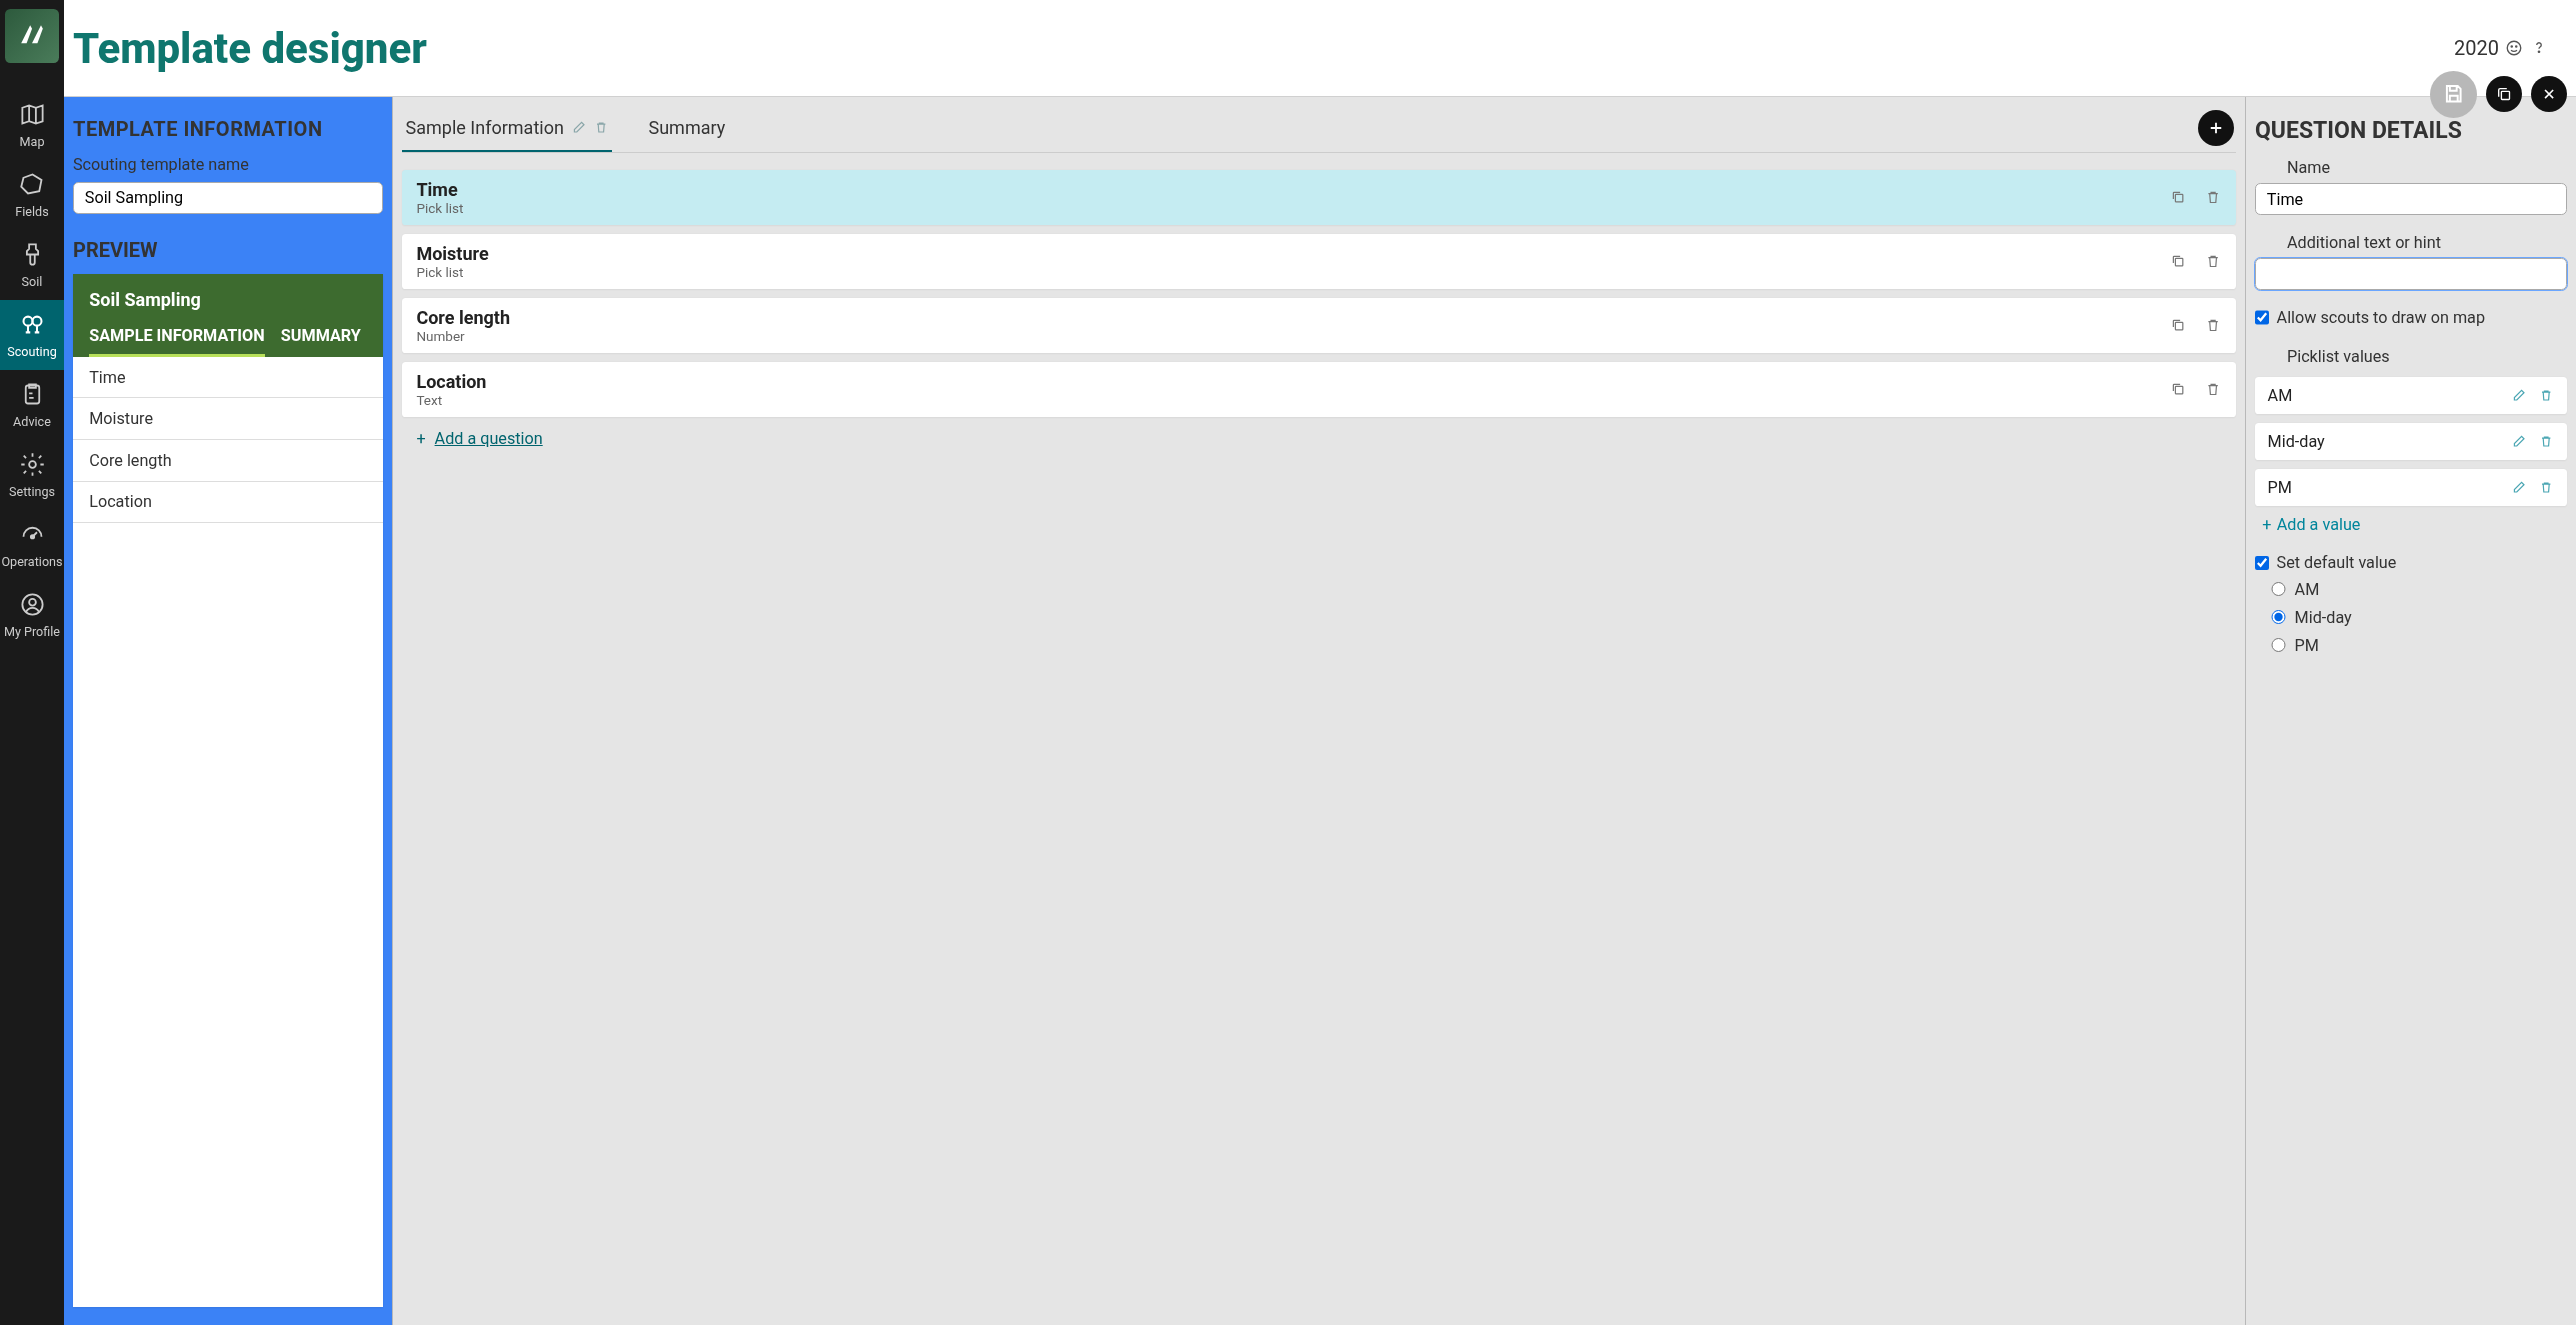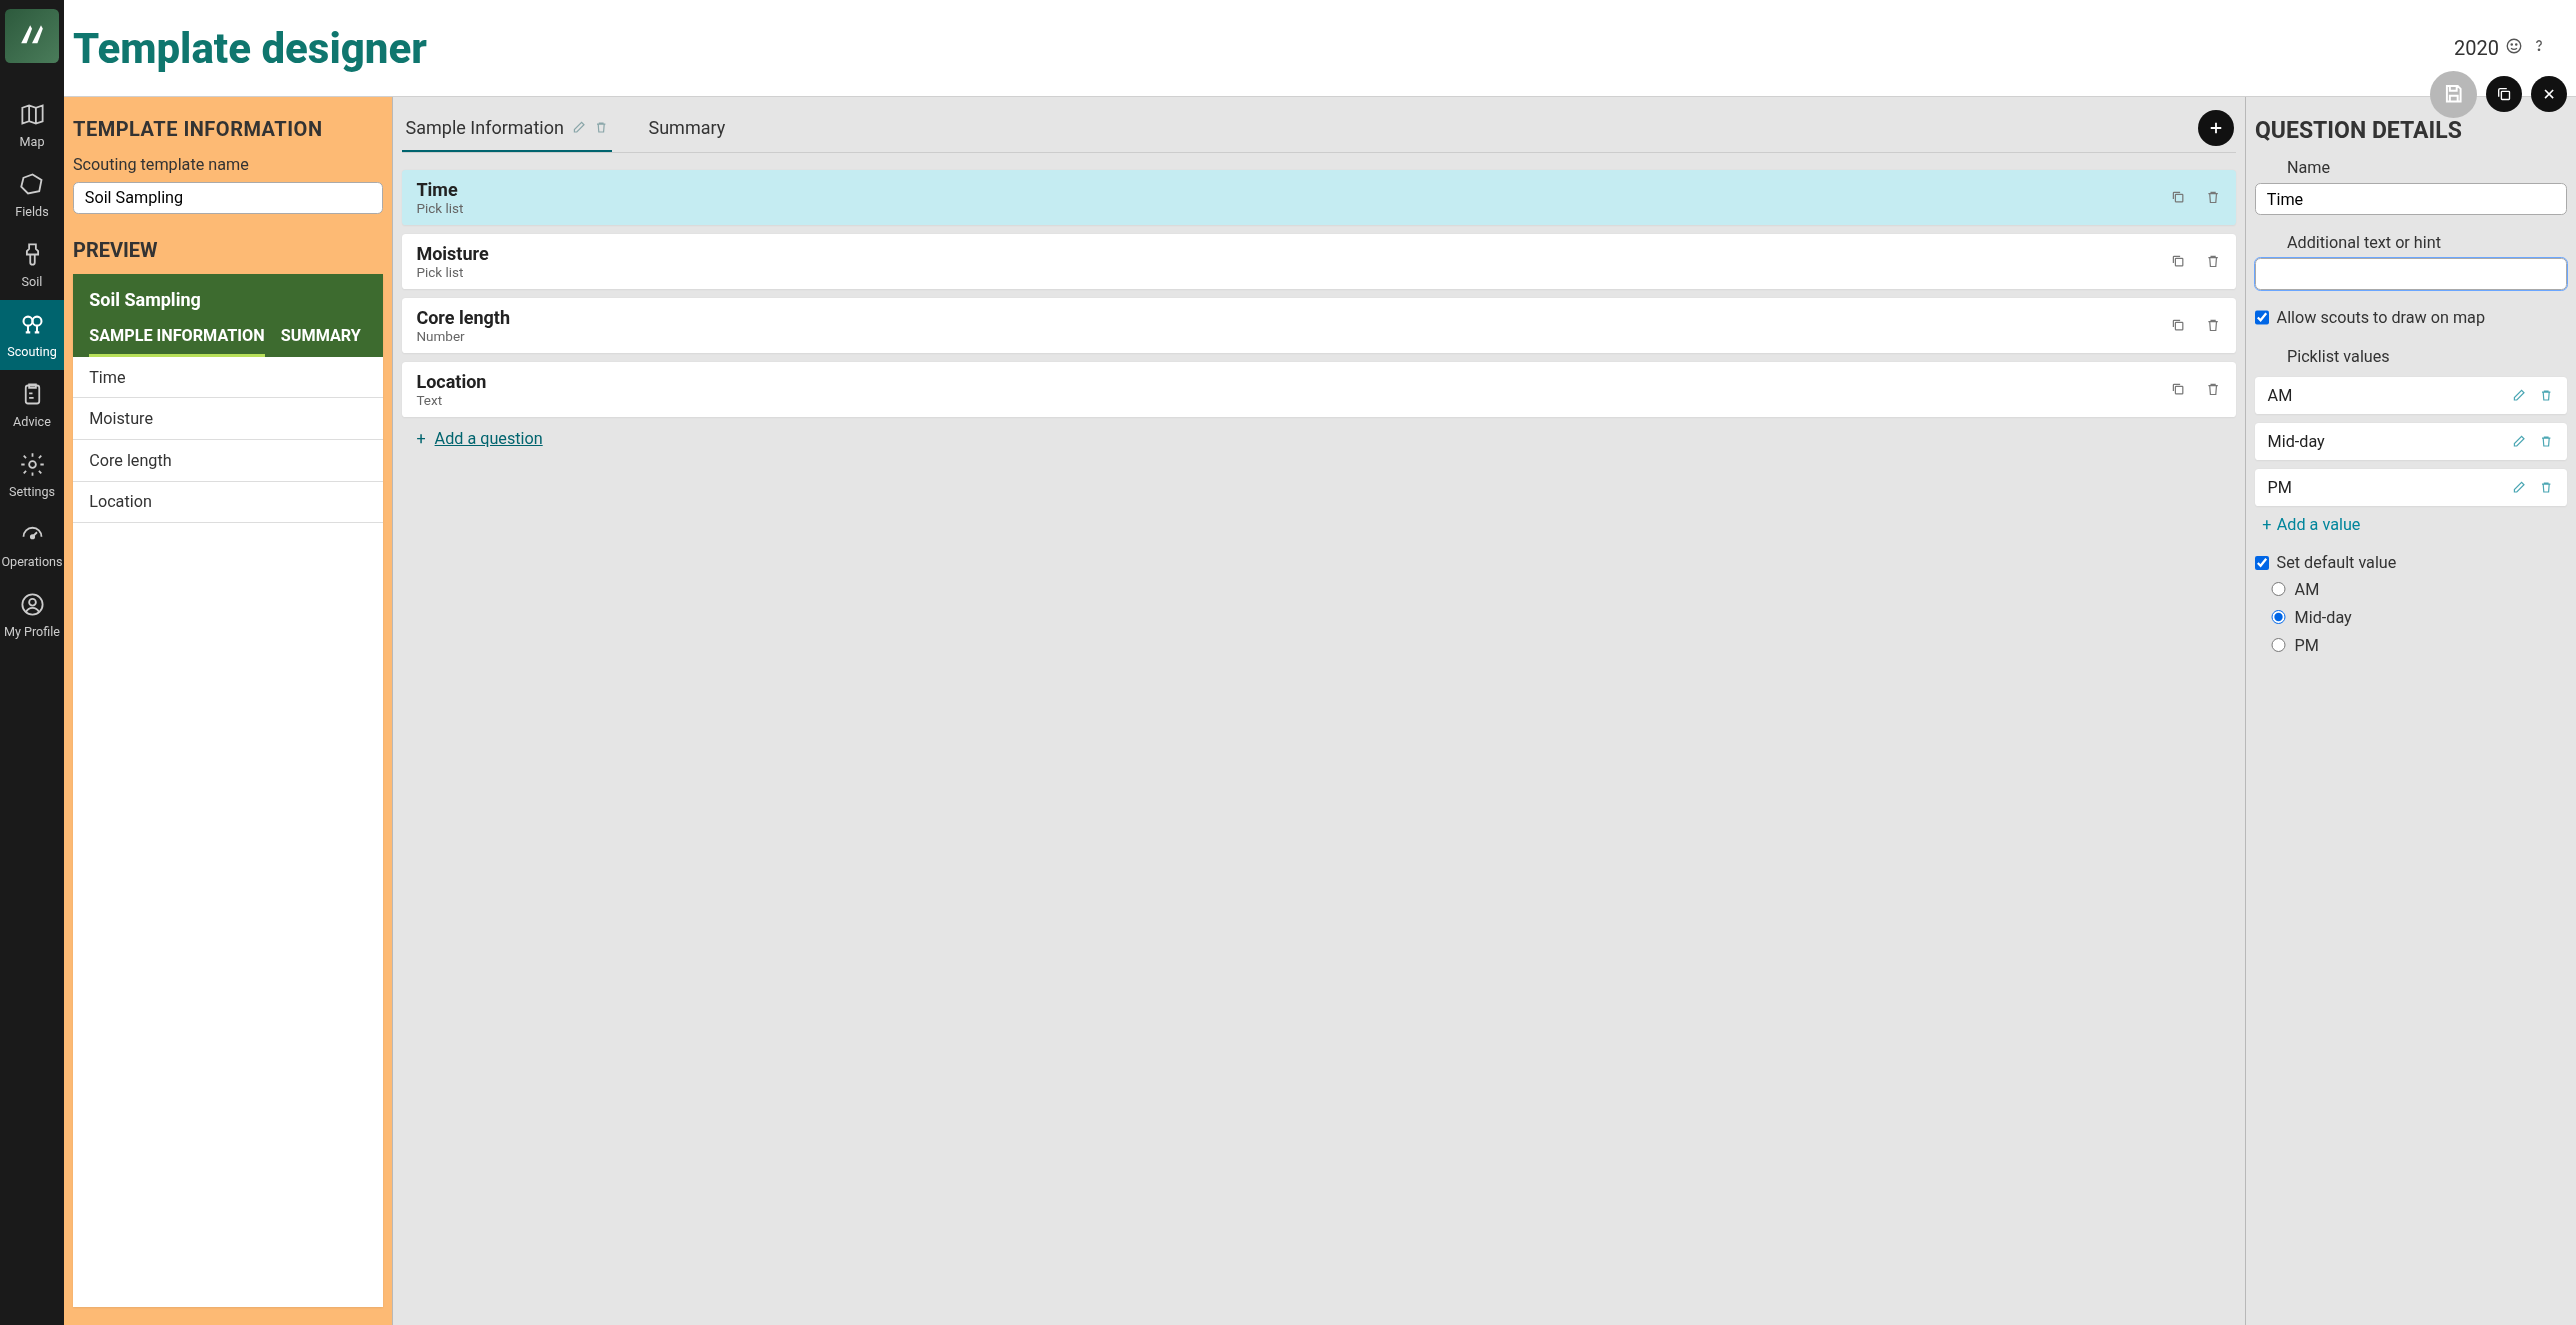--- a/index.html
+++ b/index.html
@@ -15,36 +15,36 @@
 .sidebar-item.active { background: #00646e; color: #fff; }
 .sidebar-item .icon { width: 27px; height: 27px; display:flex; align-items:center; justify-content:center; }
 .sidebar-item .label { font-size: 12.6px; }
 
 
 .main { flex: 1; display: flex; flex-direction: column; min-width: 0; }
 
 
 .header { height: 97px; background: #fff; border-bottom: 0.9px solid #d0d0d0; display: flex; align-items: center; padding: 0 27px 0 9px; position: relative; }
 .header-title { font-size: 42px; font-weight: 800; color: #0f766e; }
-.header-right { margin-left: auto; display: flex; gap: 5px; }
+.header-right { margin-left: auto; display: flex; align-items: center; gap: 5px; }
 .header-year { font-size: 20px; color: #333; }
 .header-icon { width: 20px; height: 20px; display:flex; align-items:center; justify-content:center; color: #555; cursor:pointer; }
 
 
 .fab-row { position: absolute; right: 9px; bottom: -21.7px; display: flex; gap: 9px; }
 .fab { width: 43px; height: 43px; border-radius: 50%; display: flex; align-items: center; justify-content: center; cursor: pointer; }
 .fab.save { background: #b8b8b8; width: 47px; height: 47px; }
 .fab.copy { background: #111; color: #fff; width: 36px; height: 36px; margin-top:5.4px;}
 .fab.close { background: #111; color: #fff; width: 36px; height: 36px; margin-top:5.4px;}
 
 
 .content { flex: 1; display: flex; min-height: 0; }
 
 
-.pane-left { width: 329px; background: #fdba74; border-right: 1.8px solid #b8b8b8; padding: 20px 0 18px 0; display:flex; flex-direction:column; flex-shrink:0;}
+.pane-left { width: 329px; background: #3b82f6; border-right: 1.8px solid #b8b8b8; padding: 20px 0 18px 0; display:flex; flex-direction:column; flex-shrink:0;}
 .pane-left .section-title { font-size: 20px; font-weight: 700; color: #333; padding: 0 9px 14.4px 9px; letter-spacing: 0.5px; }
 .pane-left .field-label { font-size: 16.2px; color: #333; padding: 0 9px 7.2px 9px; }
 .pane-left input.text-input { margin: 0 9px 23.5px 9px; width: calc(100% - 18px); height: 32.5px; border: 0.9px solid #aaa; border-radius: 5.4px; padding: 0 10.8px; font-size: 16.2px; background:#fff;}
 .preview-title { font-size: 20px; font-weight: 700; color: #333; padding: 0 9px 12.6px 9px; }
 .preview-card { margin: 0 9px; background: #fff; flex:1; display:flex; flex-direction:column; border-radius:0; overflow:hidden; box-shadow: 0 0.9px 1.8px rgba(0,0,0,0.08);}
 .preview-header { background: #3d6b2f; color: #fff; padding: 14.4px 16.2px 0 16.2px; }
 .preview-name { font-size: 18px; font-weight: 700; padding-bottom: 16.2px; }
 .preview-tabs { display: flex; gap: 16.2px; }
 .preview-tab { font-size: 16.2px; font-weight: 700; padding-bottom: 9px; border-bottom: 3.6px solid transparent; cursor:pointer; }
 .preview-tab.active { border-bottom-color: #b8e05a; }

